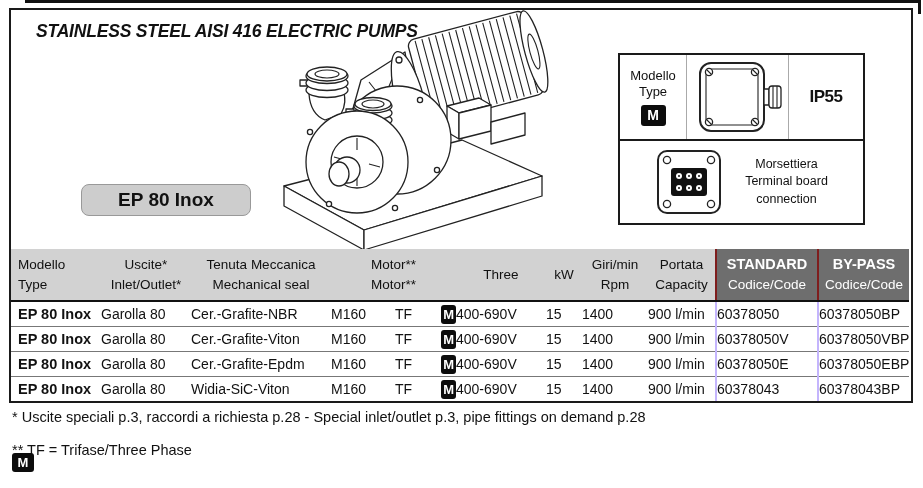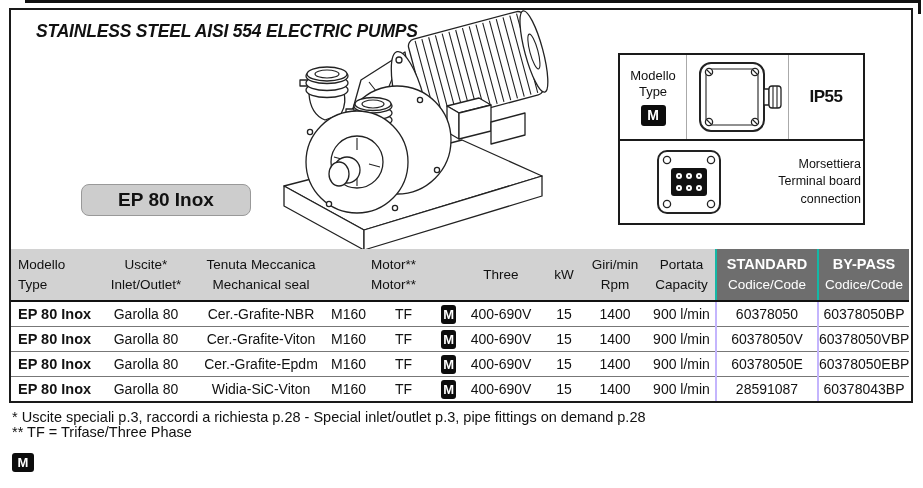--- a/index.html
+++ b/index.html
@@ -22,56 +22,56 @@
   
   .info-box{position:absolute;left:607px;top:43px;width:243px;height:168px;border:2px solid #1a1a1a;display:flex;flex-direction:column;}
   .info-top{display:flex;height:84px;border-bottom:2px solid #1a1a1a;}
   .info-cell-type{width:66px;border-right:1px solid #aaa;display:flex;flex-direction:column;align-items:center;justify-content:center;font-size:13px;line-height:1.25;}
   .info-cell-draw{width:101px;border-right:1px solid #aaa;display:flex;align-items:center;justify-content:center;}
   .info-cell-ip{flex:1;display:flex;align-items:center;justify-content:center;font-size:17px;font-weight:bold;letter-spacing:-0.5px;}
   .m-badge{display:inline-flex;align-items:center;justify-content:center;background:#0c0c0c;color:#fff;font-weight:bold;border-radius:3px;}
   .m-badge.big{width:25px;height:21px;font-size:14px;margin-top:5px;}
   .info-bottom{flex:1;display:flex;align-items:center;}
   .terminal-draw{margin-left:36px;}
-  .morsettiera-text{flex:1;text-align:right;font-size:12.5px;line-height:1.4;padding-right:2px;}
+  .morsettiera-text{flex:1;text-align:center;font-size:12.5px;line-height:1.4;padding-right:12px;}
 
   
   .spec-table{position:absolute;left:0;bottom:0;width:898px;border-collapse:collapse;table-layout:fixed;}
   .spec-table th{background:#d2d2d2;font-weight:normal;font-size:13.5px;height:51px;border-bottom:2px solid #111;padding:0;line-height:1.45;vertical-align:middle;}
   .spec-table th.left{text-align:left;padding-left:7px;}
-  .spec-table th.dark{background:#6e6e6e;color:#fff;border-left:2px solid #14b8a6;}
+  .spec-table th.dark{background:#6e6e6e;color:#fff;border-left:2px solid #7f1d1d;}
   .spec-table th.dark .l1{font-weight:bold;font-size:14.5px;}
-  .spec-table td{height:24px;text-align:center;font-size:14px;padding:0;background:#fff;vertical-align:middle;}
+  .spec-table td{height:24px;text-align:left;font-size:14px;padding:0;background:#fff;vertical-align:middle;}
   .spec-table tbody tr+tr td{border-top:1px solid #777;}
   .spec-table td.model{font-weight:bold;text-align:left;padding-left:7px;font-size:14.5px;}
   .spec-table td.darkcol{border-left:2px solid #c4b5fd;}
   .motor-cell-inner{display:flex;align-items:center;justify-content:center;gap:29px;}
   .m-badge.row{width:22px;height:19px;font-size:13px;}
 
   
   .note1{position:absolute;left:12px;top:409px;font-size:14.5px;}
-  .note2{position:absolute;left:12px;top:424px;font-size:14.5px;}
+  .note2{position:absolute;left:12px;top:442px;font-size:14.5px;}
   .note3{position:absolute;left:12px;top:453px;font-size:14.5px;display:flex;align-items:center;gap:9px;}
   .m-badge.foot{width:22px;height:19px;font-size:13px;}
 
   svg{display:block;}
   .ln{fill:#fff;stroke:#222;stroke-width:1.3;stroke-linejoin:round;}
   .ln2{fill:none;stroke:#222;stroke-width:1.1;}
   .fillb{fill:#111;stroke:none;}
 </style>
 </head>
 <body>
 
 <div class="page">
   <div class="scan-line"></div>
   <div class="scan-stub"></div>
 
   <div class="frame">
 
-    <div class="title">STAINLESS STEEL AISI 554 ELECTRIC PUMPS</div>
+    <div class="title">STAINLESS STEEL AISI 416 ELECTRIC PUMPS</div>
 
     <div class="model-badge">EP 80 Inox</div>
 
     <div class="pump-art">
       <svg width="330" height="242" viewBox="0 0 330 242">
 
         <path class="ln" d="M37,176 L215,130 L295,166 L117,220 Z"></path>
         <path class="ln" d="M37,176 L117,220 L117,240 L37,196 Z"></path>
         <path class="ln" d="M117,220 L295,166 L295,186 L117,240 Z"></path>
 
@@ -299,21 +299,21 @@
               <div class="motor-cell-inner">
                 <span>M160</span>
                 <span>TF</span>
                 <span class="m-badge row">M</span>
               </div>
             </td>
           <td>400-690V</td>
           <td>15</td>
           <td>1400</td>
           <td>900 l/min</td>
-          <td class="darkcol">28591087</td>
+          <td class="darkcol">60378043</td>
           <td class="darkcol">60378043BP</td>
         </tr>
       </tbody>
     </table>
   </div>
 
   <div class="note1">* Uscite speciali p.3, raccordi a richiesta p.28 - Special inlet/outlet p.3, pipe fittings on demand p.28</div>
   <div class="note2">** TF = Trifase/Three Phase</div>
   <div class="note3">
     <span class="m-badge foot">M</span>

